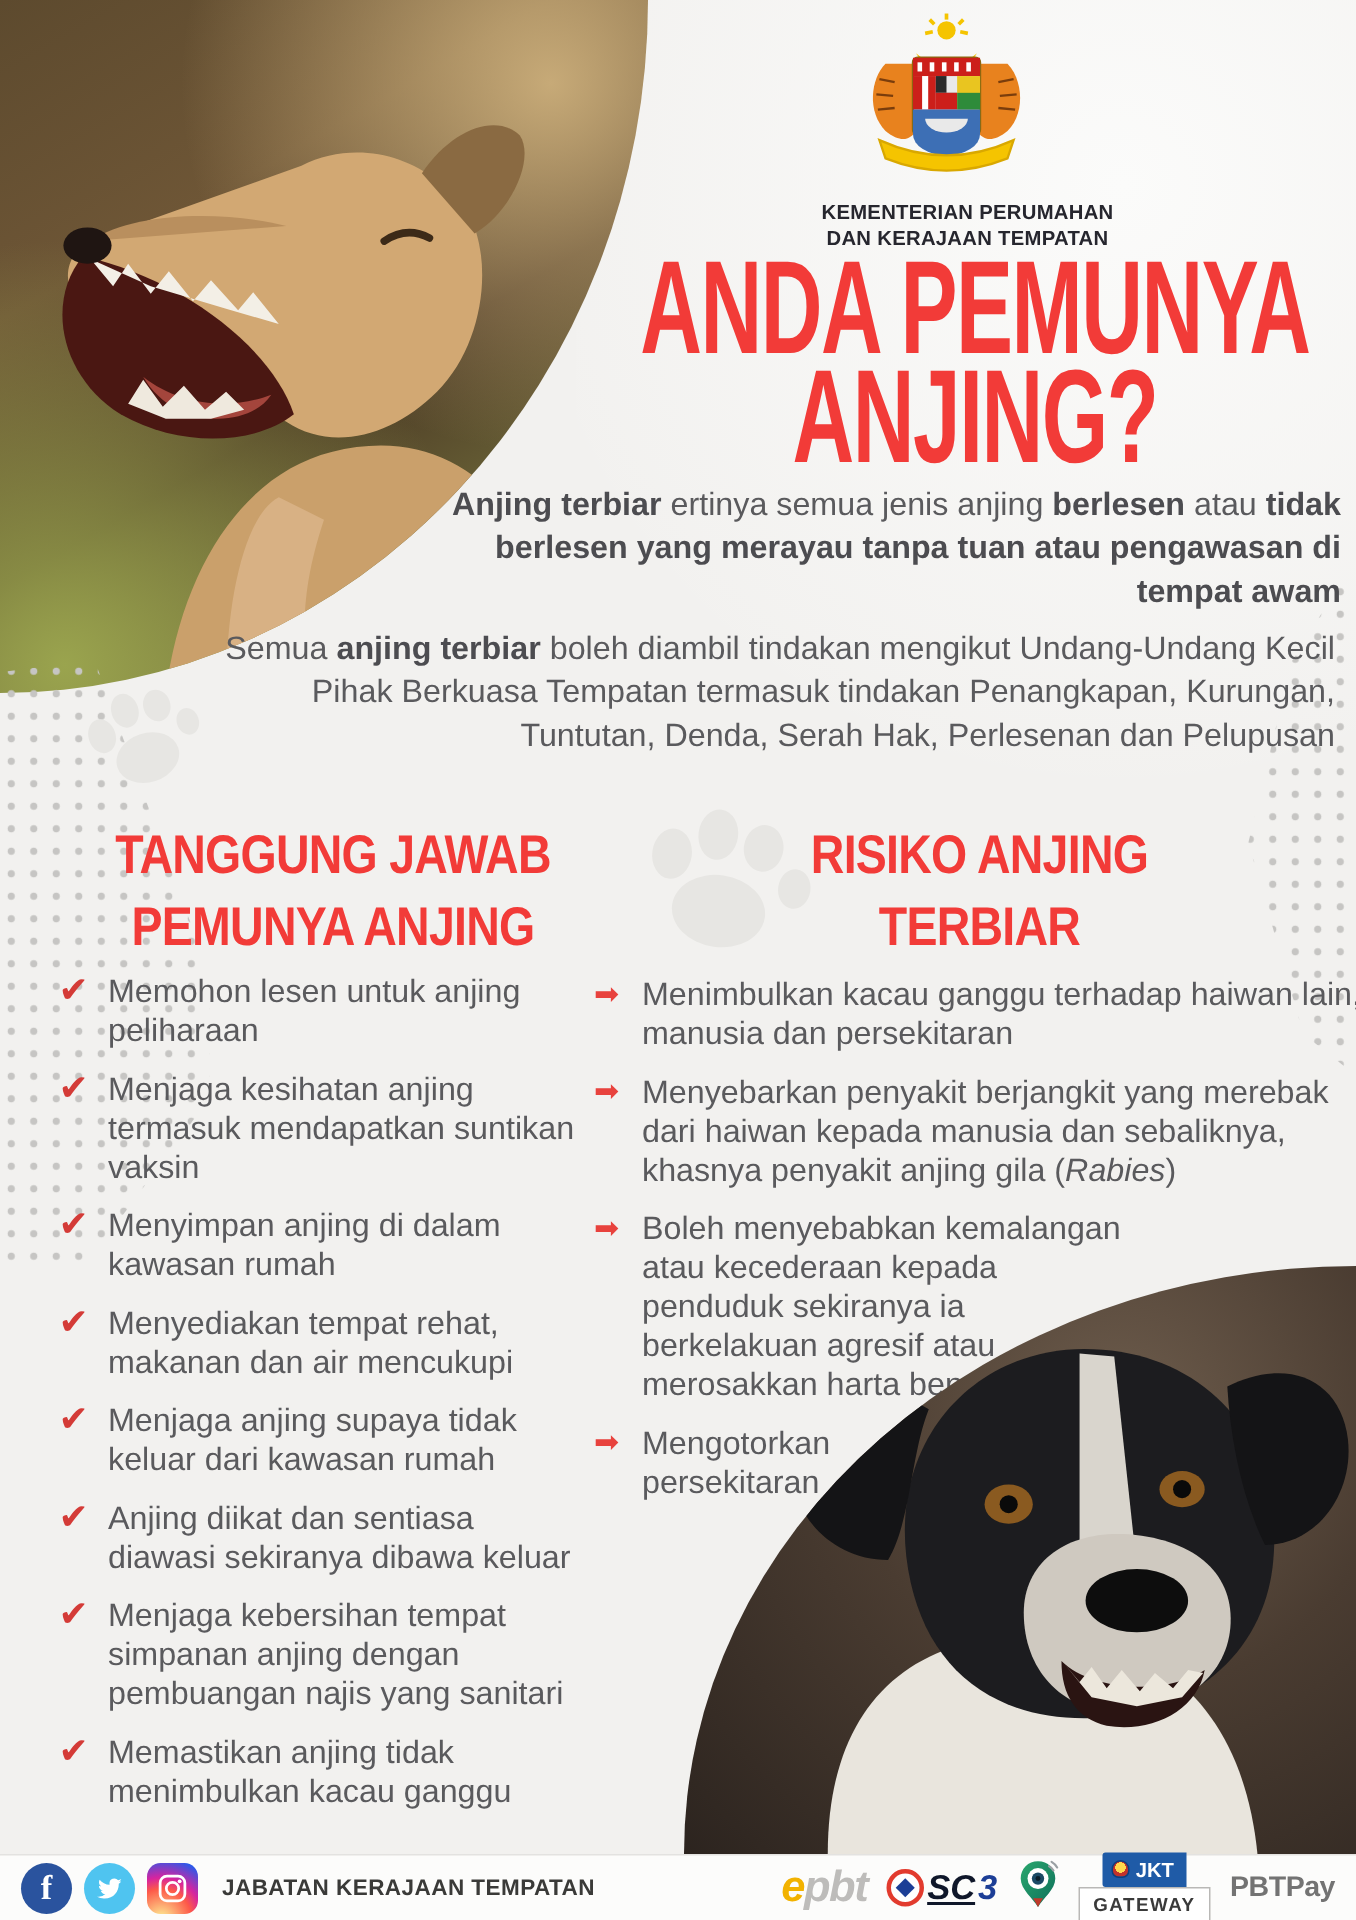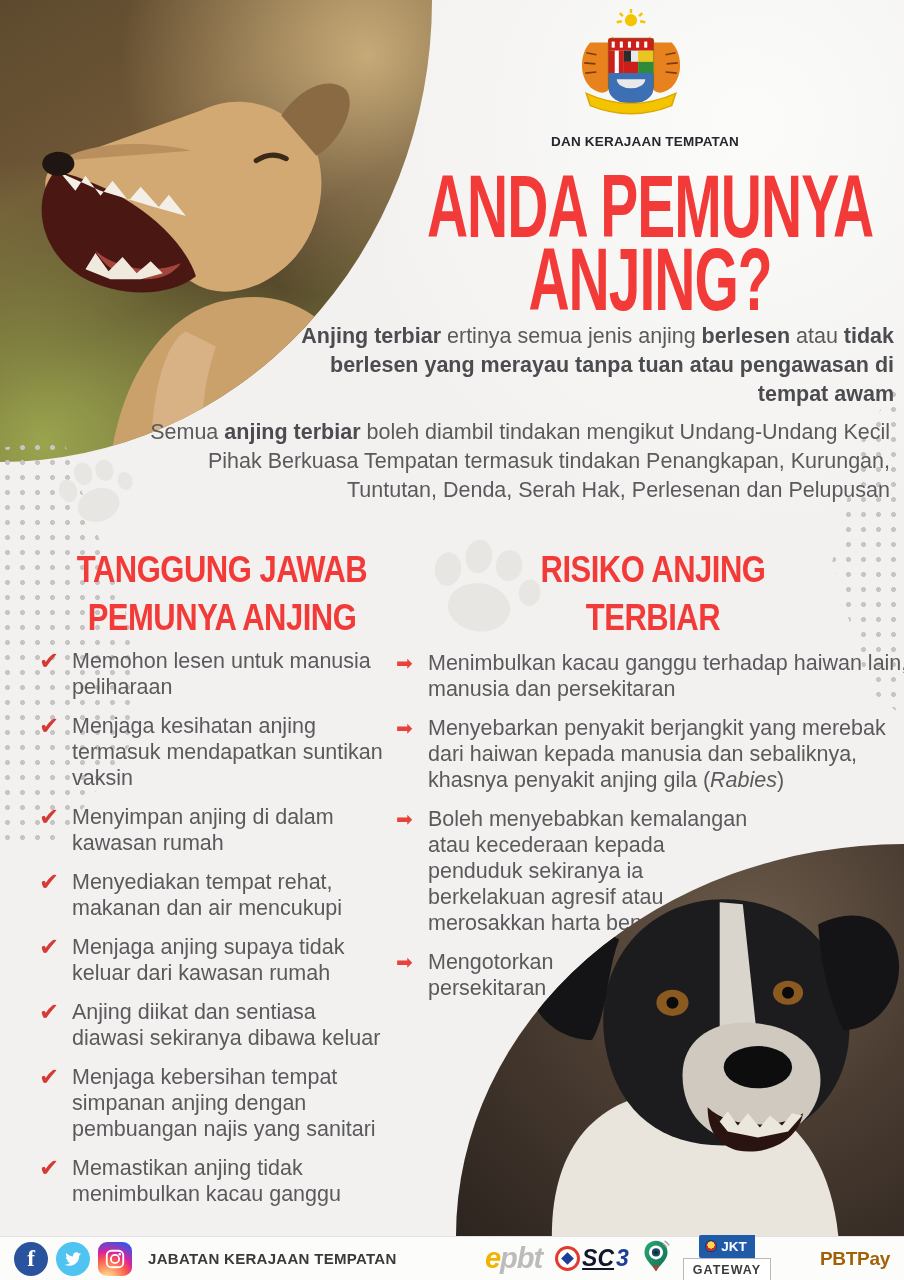--- a/index.html
+++ b/index.html
@@ -94,21 +94,21 @@
   .epbt .rest{ color:#bdbcba; }
   .osc{ display:flex; align-items:center; gap:2px; font-style:italic; font-weight:800; font-size:23px; }
   .osc-badge{ width:25px; height:25px; border-radius:50%; border:3px solid #e23b2e; background:#fff; position:relative; }
   .osc-badge::after{ content:""; position:absolute; left:5px; top:5px; width:9px; height:9px; background:#1c3e96; transform:rotate(45deg); }
   .osc .sc{ color:#0f172a;text-decoration:underline; }
   .osc .three{ color:#1c3e96; }
   .jktgroup{ display:flex; align-items:center;flex-direction:column; }
   .jkt-box{ background:#1f5ba7; color:#fff; font-weight:800; font-size:13.5px; padding:4px 8px 4px 6px; border-radius:2px 0 0 2px; display:flex; align-items:center; gap:4px; }
   .jkt-crest{ width:12px; height:12px; border-radius:50% 50% 40% 40%; background:radial-gradient(circle at 50% 40%, #ffd84d 0 45%, #c2322b 46% 100%); border:1px solid #0d3f7e; }
   .gw-box{ background:#fff; border:1px solid #b9b8b6; color:#3a3a3a; font-weight:800; font-size:12.5px; letter-spacing:1px; padding:4.5px 9px;text-align:center; }
-  .pbtpay{ font-weight:800; font-size:19px; color:#a16207; letter-spacing:-.3px;margin-left:36px; }
+  .pbtpay{ font-weight:800; font-size:19px; color:#737373; letter-spacing:-.3px; }
 </style>
 </head>
 <body>
 
 <div class="poster">
 
   <div class="white-top"></div>
 
   <div class="photo-top">
     <svg width="432" height="462" viewBox="0 0 430 460">
@@ -186,20 +186,21 @@
         <rect x="53" y="53" width="14" height="11" fill="#cc1f1a"></rect>
         <rect x="67" y="42" width="15" height="22" fill="#e9c520"></rect>
         <path d="M67,53 h15 v11 h-15 Z" fill="#2e8b3a"></path>
         <path d="M38,64 h44 v16 a22,14 0 0 1 -44,0 Z" fill="#3d6fb5"></path>
         <path d="M46,70 a14,9 0 0 0 28,0" fill="#e9e9e9"></path>
         <path d="M16,84 Q60,104 104,84 L100,96 Q60,112 20,96 Z" fill="#f5c400" stroke="#d9a800" stroke-width="1.5"></path>
       </g>
     </svg>
   </div>
   <div class="ministry">
+    <div>KEMENTERIAN PERUMAHAN</div>
     <div>DAN KERAJAAN TEMPATAN</div>
   </div>
 
   <div class="title">
     <div>ANDA PEMUNYA</div>
     <div>ANJING?</div>
   </div>
 
   <p class="p-intro p1"><b>Anjing terbiar</b><span> ertinya semua jenis anjing </span><b>berlesen</b><span> atau </span><b>tidak berlesen yang merayau tanpa tuan atau pengawasan di tempat awam</b></p>
 
@@ -210,21 +211,21 @@
     <div>PEMUNYA ANJING</div>
   </div>
   <div class="col-head head-right">
     <div>RISIKO ANJING</div>
     <div>TERBIAR</div>
   </div>
 
   <div class="list list-left">
     <div class="li">
         <span class="check">✔</span>
-        <p>Memohon lesen untuk manusia peliharaan</p>
+        <p>Memohon lesen untuk anjing peliharaan</p>
       </div>
     <div class="li">
         <span class="check">✔</span>
         <p>Menjaga kesihatan anjing termasuk mendapatkan suntikan vaksin</p>
       </div>
     <div class="li">
         <span class="check">✔</span>
         <p>Menyimpan anjing di dalam kawasan rumah</p>
       </div>
     <div class="li">

